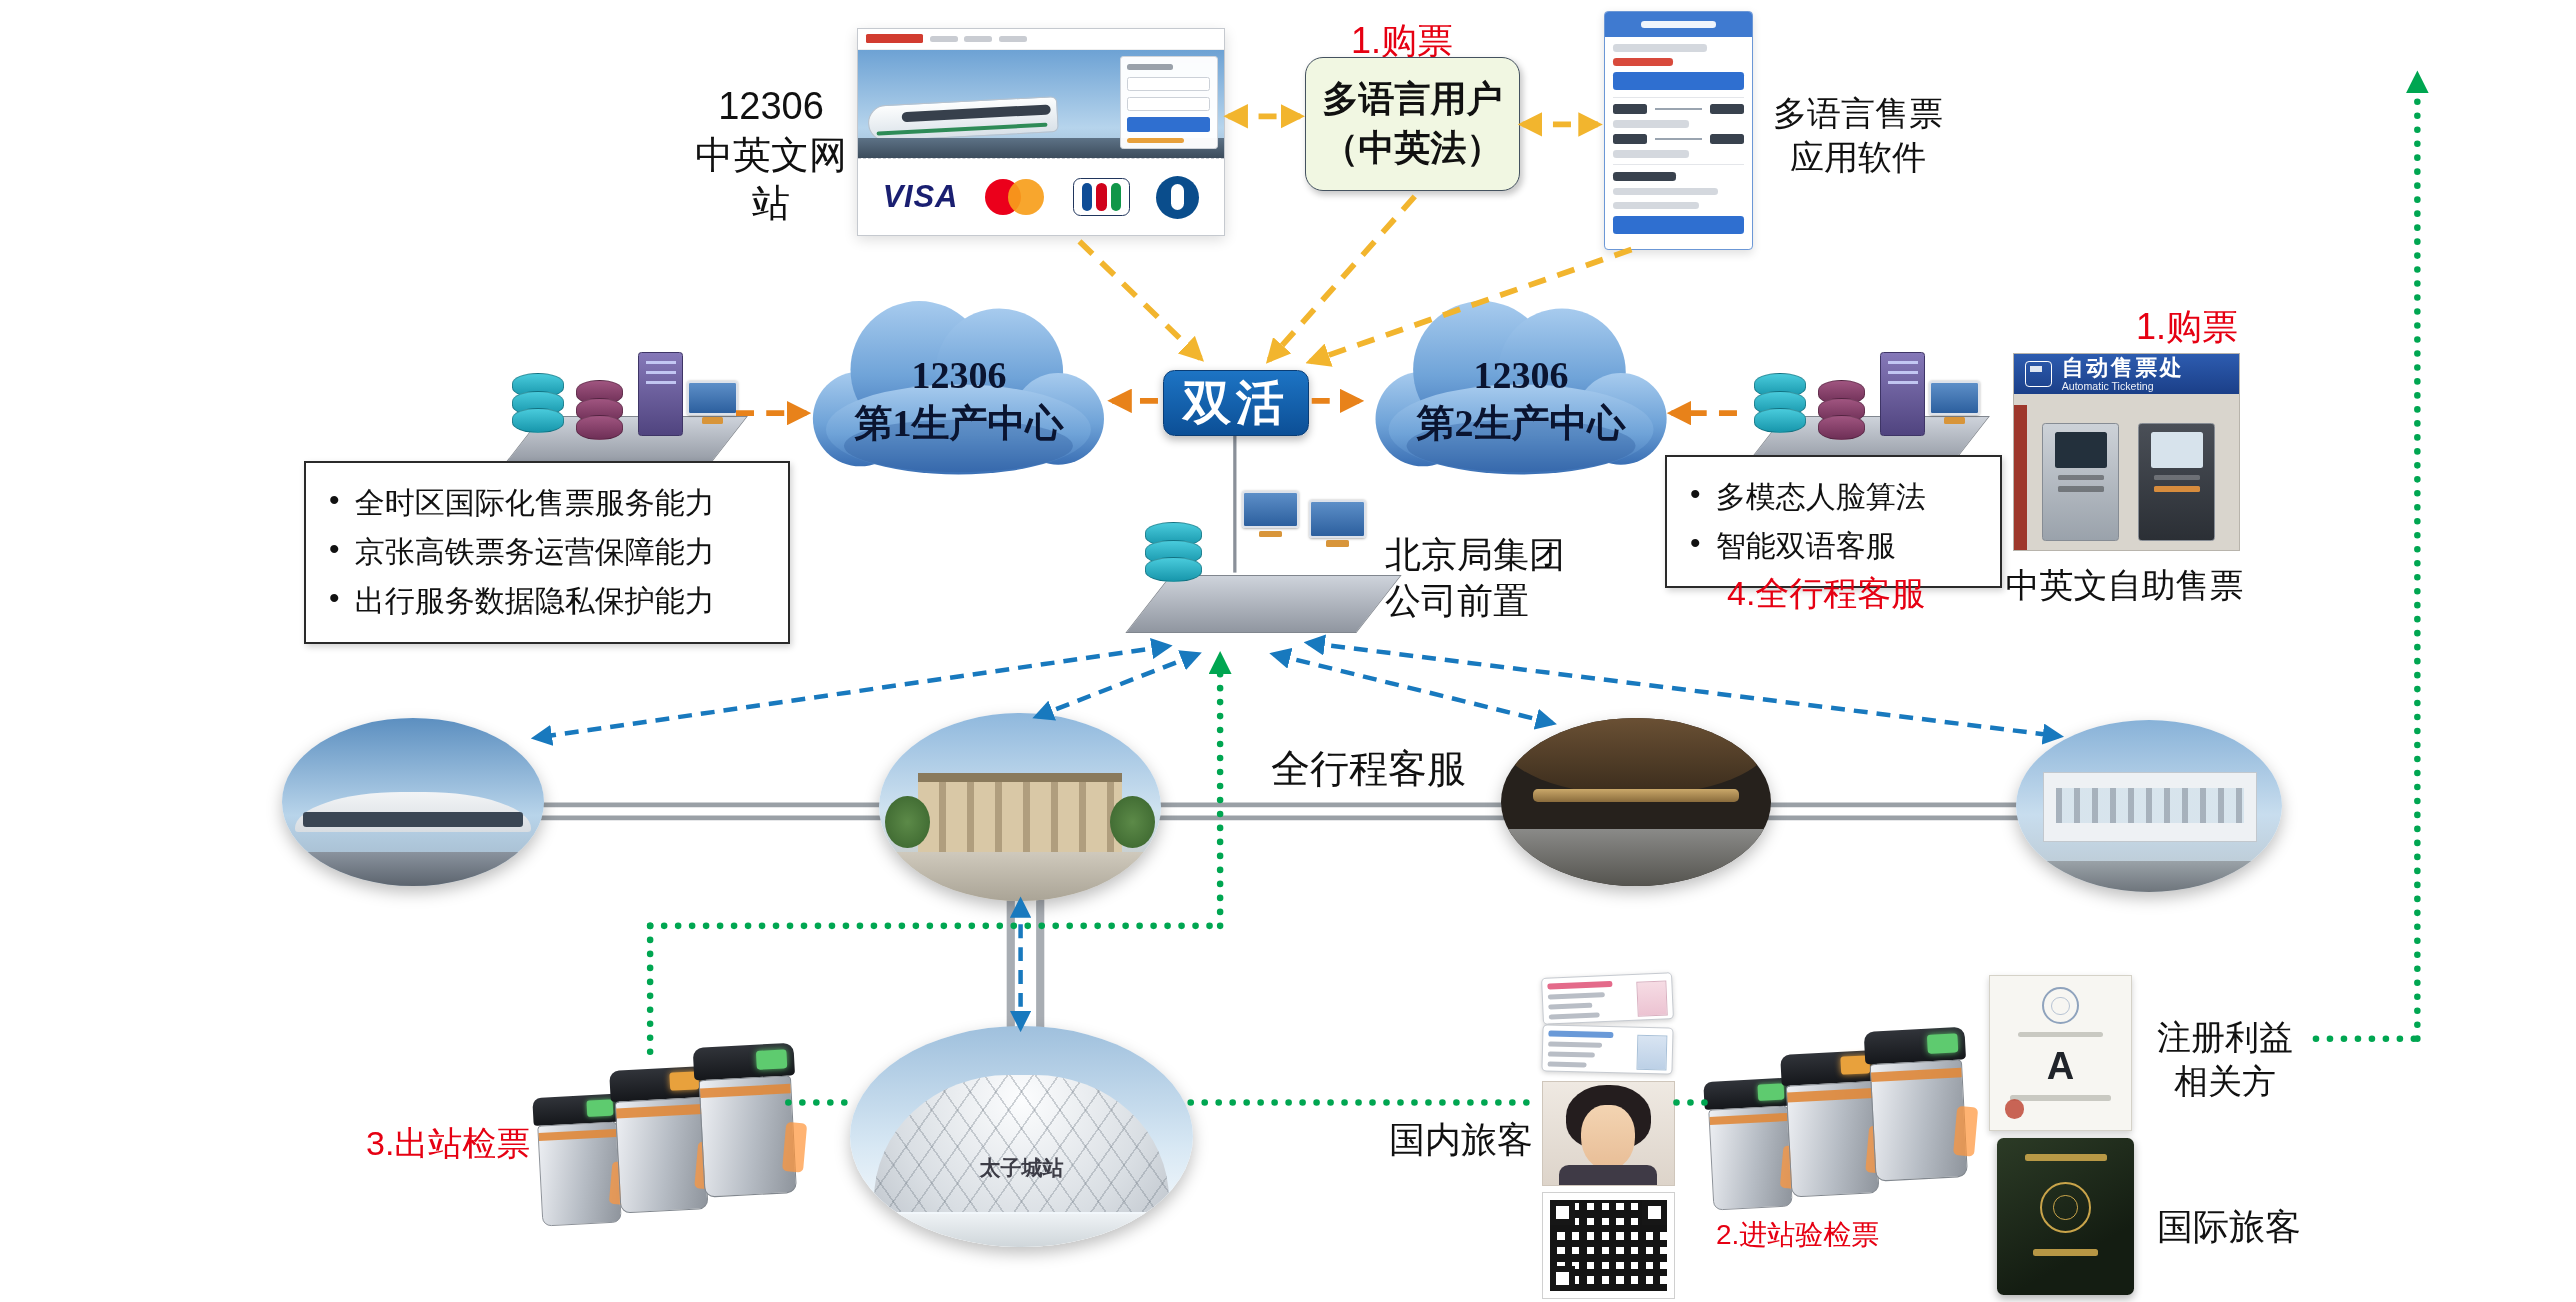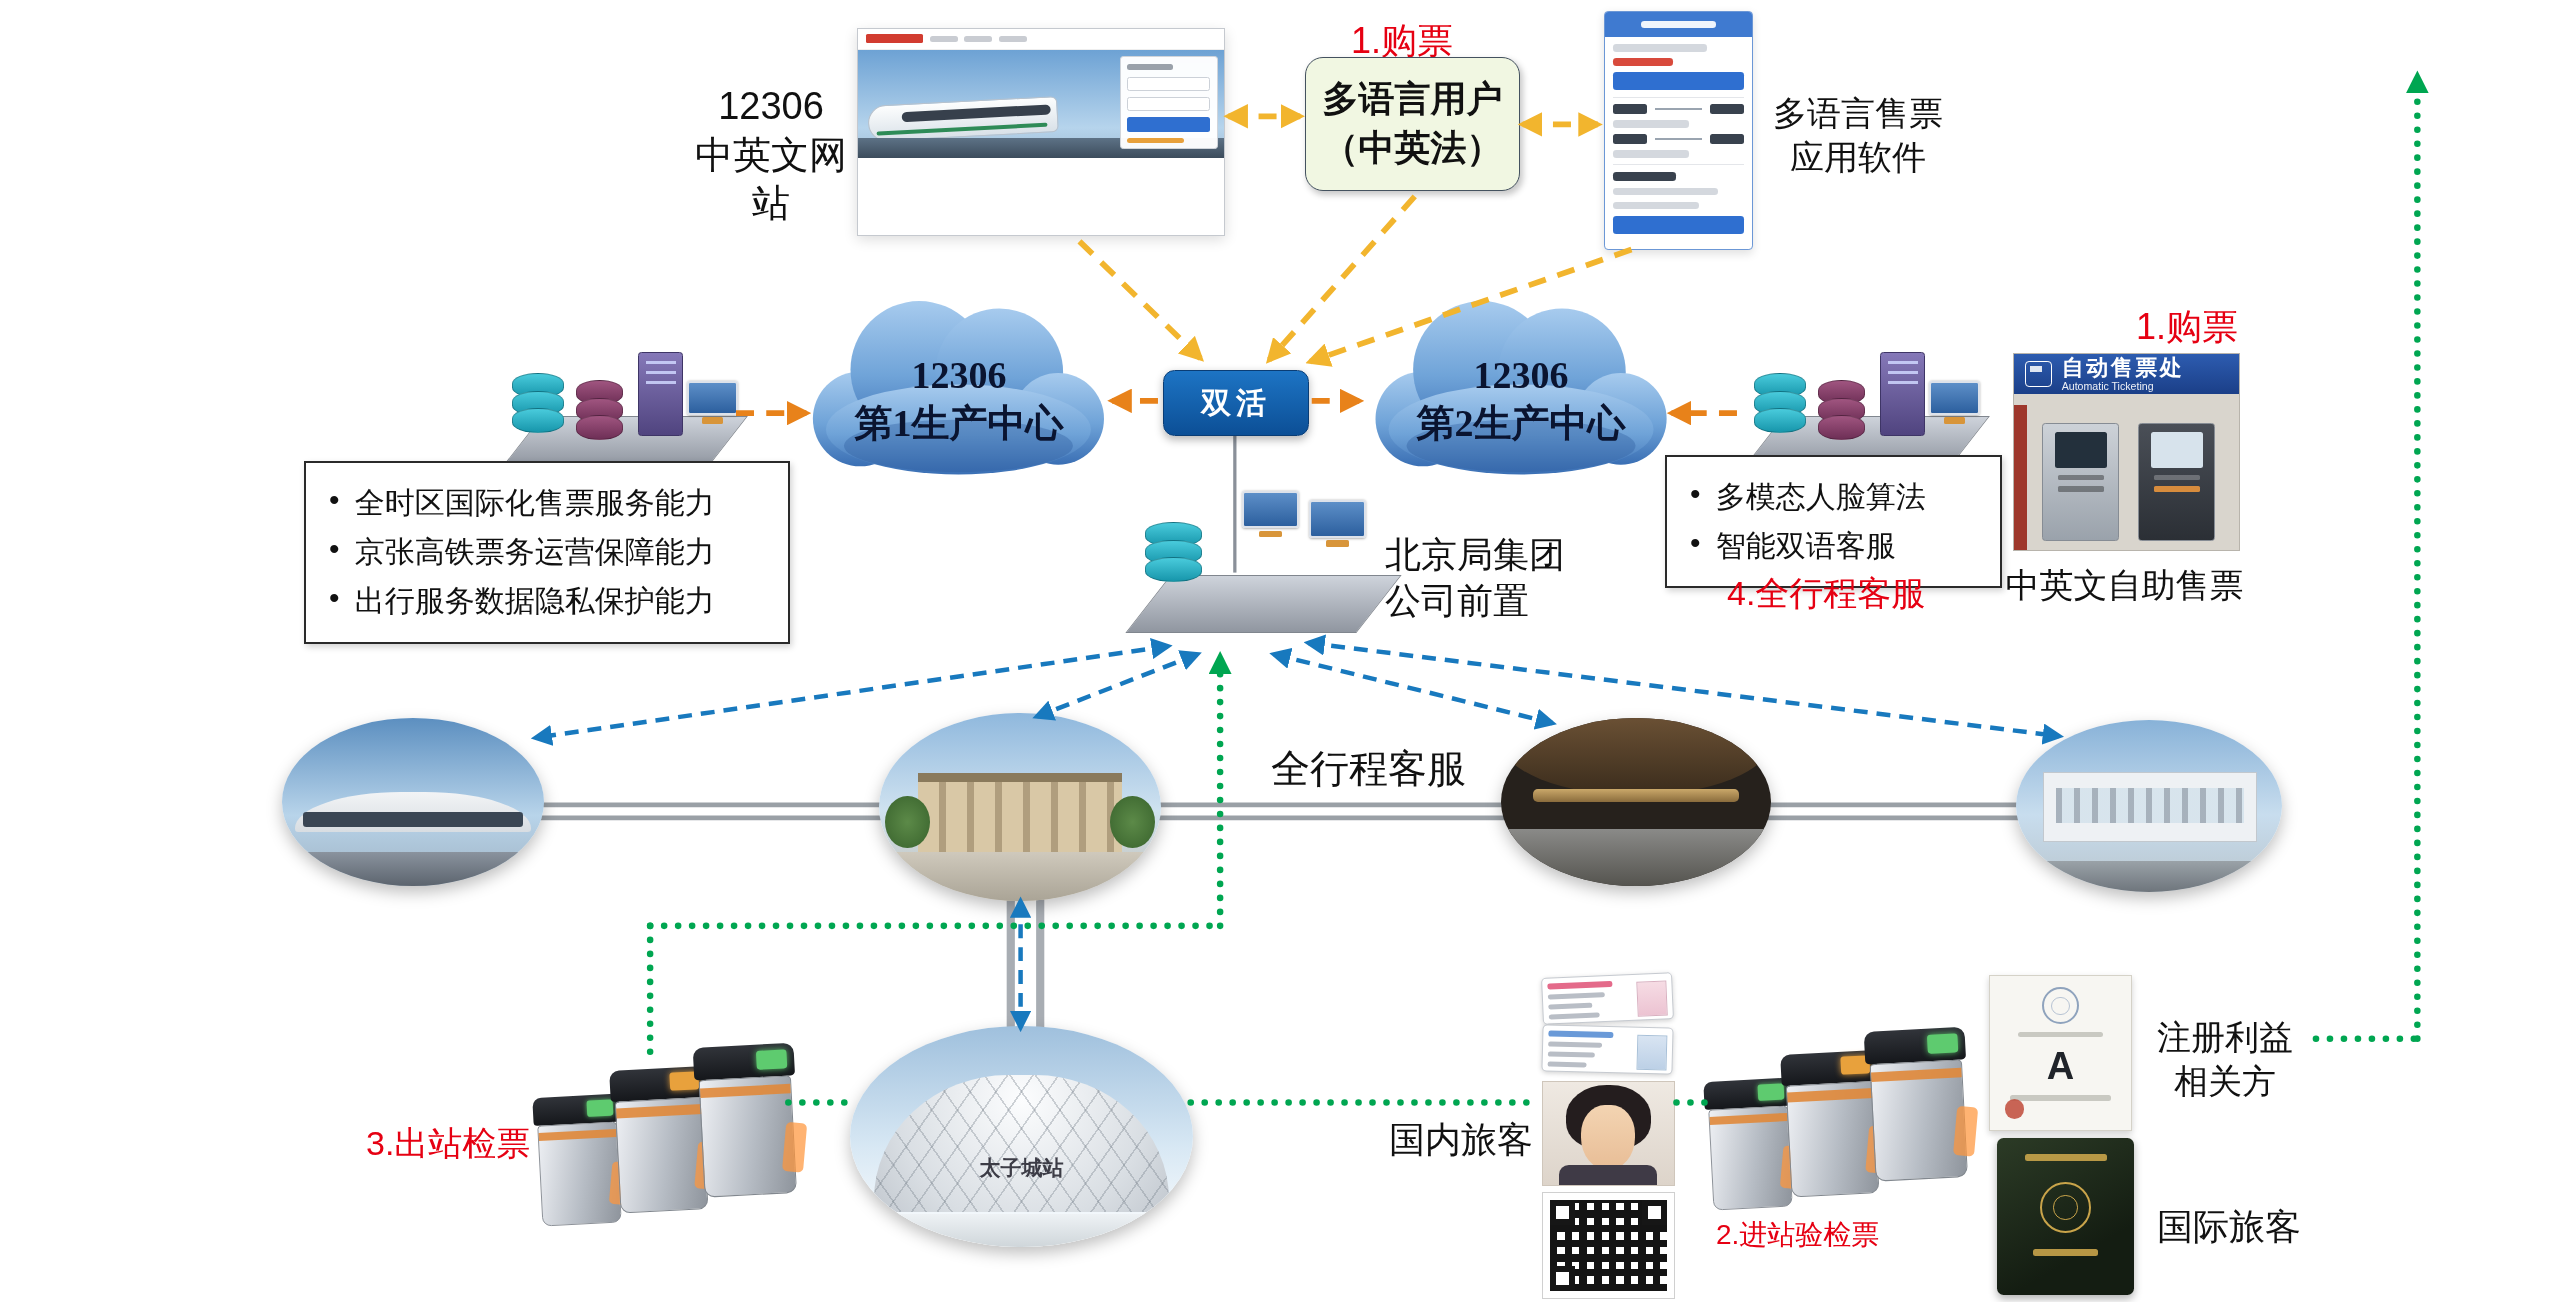--- a/index.html
+++ b/index.html
@@ -56,21 +56,21 @@
   .trow .tb{width:34px;height:9.8px;background:#39424e;border-radius:2.5px}
   .trow .ar{flex:1;height:1.6px;background:#9aa4b0;margin:0 7.4px}
 
   
   .userbox{position:absolute;left:1305px;top:57px;width:213px;height:132px;background:#f1f7e2;
            border:1.6px solid #44525f;border-radius:18px;box-shadow:2.5px 3.3px 6.5px rgba(0,0,0,.22);
            display:flex;flex-direction:column;align-items:center;justify-content:center;
            font-weight:700;font-size:36px;line-height:1.35}
   .aa{position:absolute;left:1163px;top:370px;width:144px;height:64px;border-radius:11.4px;
       background:linear-gradient(#1d74c4,#0c4f96);border:1.6px solid #0a3d75;color:#fff;
-      display:flex;align-items:center;justify-content:center;font-weight:700;font-size:30px;
+      display:flex;align-items:center;justify-content:center;font-weight:700;font-size:48px;
       letter-spacing:4.9px;box-shadow:0 3.3px 8.2px rgba(0,0,0,.28)}
   .caps{position:absolute;background:#fff;border:2.5px solid #2a2a2a;box-shadow:1.6px 2.5px 6.5px rgba(0,0,0,.18);
         font-size:30px;font-weight:400;padding:11.4px 21px 11.4px 14.7px;box-sizing:border-box}
   .caps ul{margin:0;padding:0}
   .caps li{list-style:none;position:relative;padding-left:34px;margin:8.2px 0;white-space:nowrap}
   .caps li::before{content:"•";position:absolute;left:8.2px}
   .cloudtxt{position:absolute;text-align:center;font-weight:700;font-size:38px;color:#0a1430;line-height:1.25}
 
   
   .platform{position:absolute;background:linear-gradient(#ced3db,#9096a0);border:0.8px solid #80868e;transform:skewX(-38deg)}
@@ -197,20 +197,35 @@
         </div>
       <div class="track"></div>
       <div class="login">
         <div class="t"></div>
         <div class="in"></div>
         <div class="in"></div>
         <div class="bt"></div>
         <div class="lk"></div>
       </div>
     </div>
+    <div class="pay">
+      <span class="visa">VISA</span>
+      <span class="mc">
+          <i class="r"></i>
+          <i class="o"></i>
+        </span>
+      <span class="jcb">
+          <i></i>
+          <i></i>
+          <i></i>
+        </span>
+      <span class="dc">
+          <i></i>
+        </span>
+    </div>
   </div>
 
   <div class="lbl center" style="left:677px;top:82px;width:188px;font-size:38px">
     <span>12306</span><br>
     <span>中英文网站</span>
   </div>
 
   <div class="lbl red" style="left:1351px;top:18px;font-size:36px">1.购票</div>
 
   <div class="userbox">

